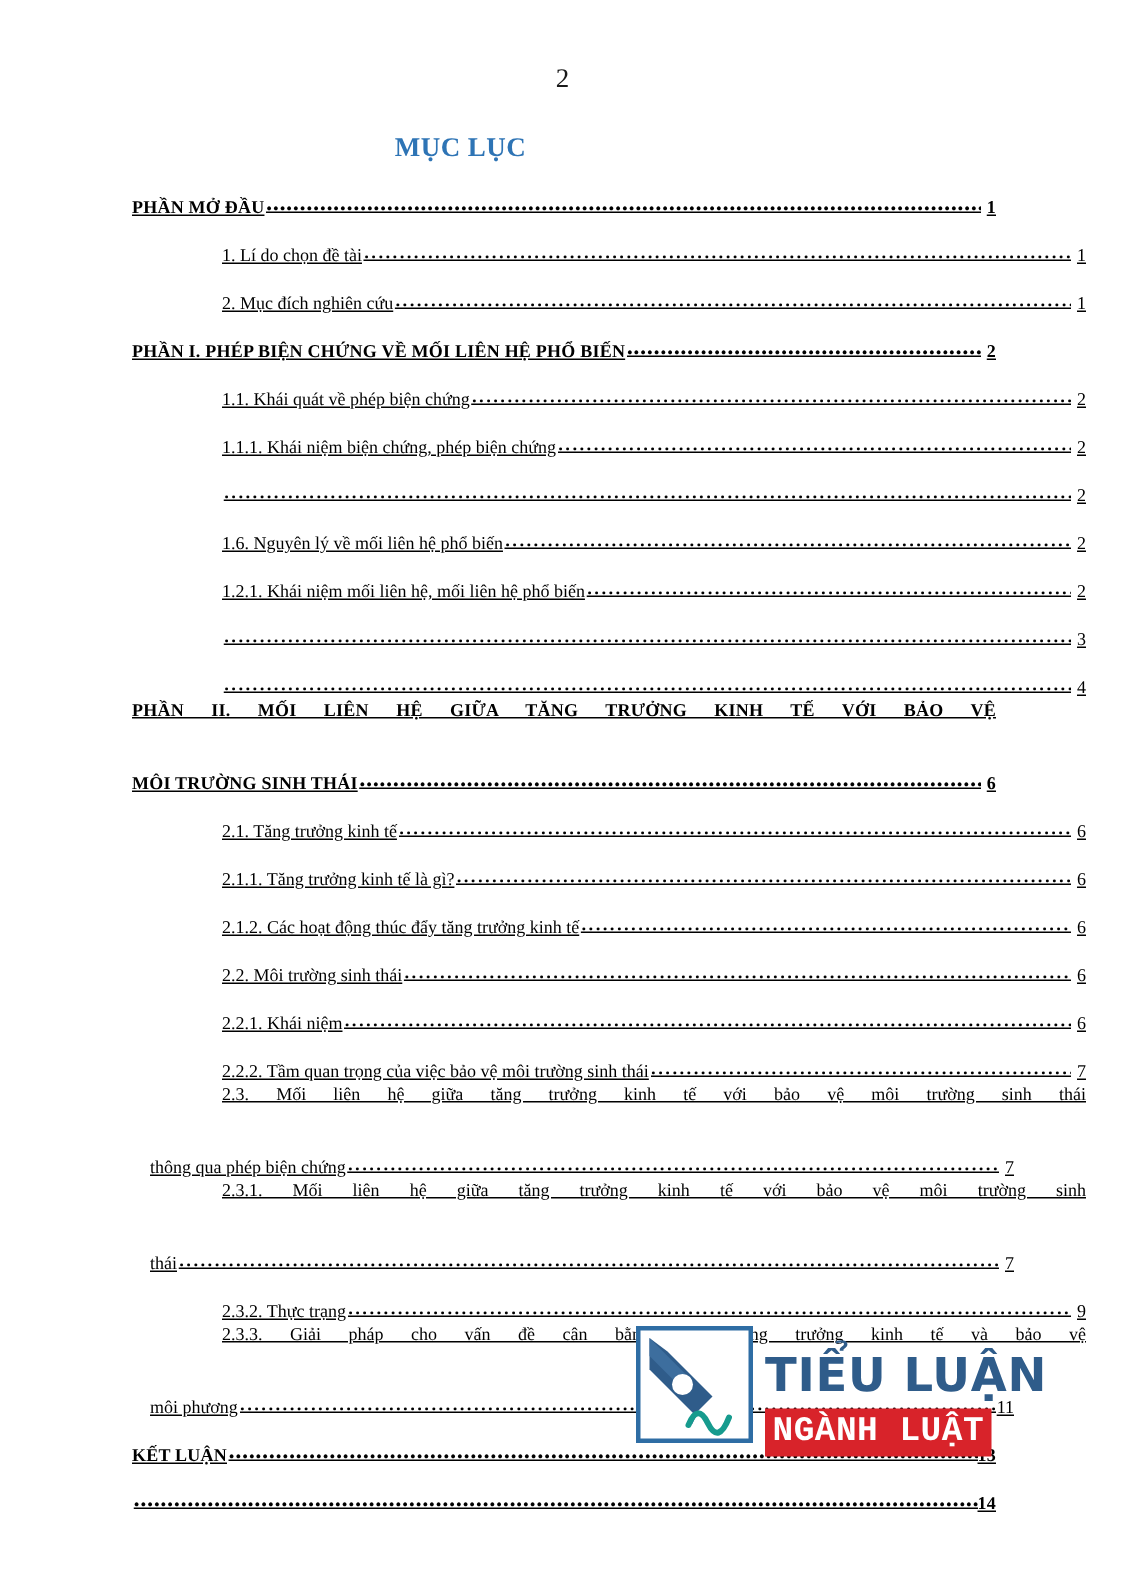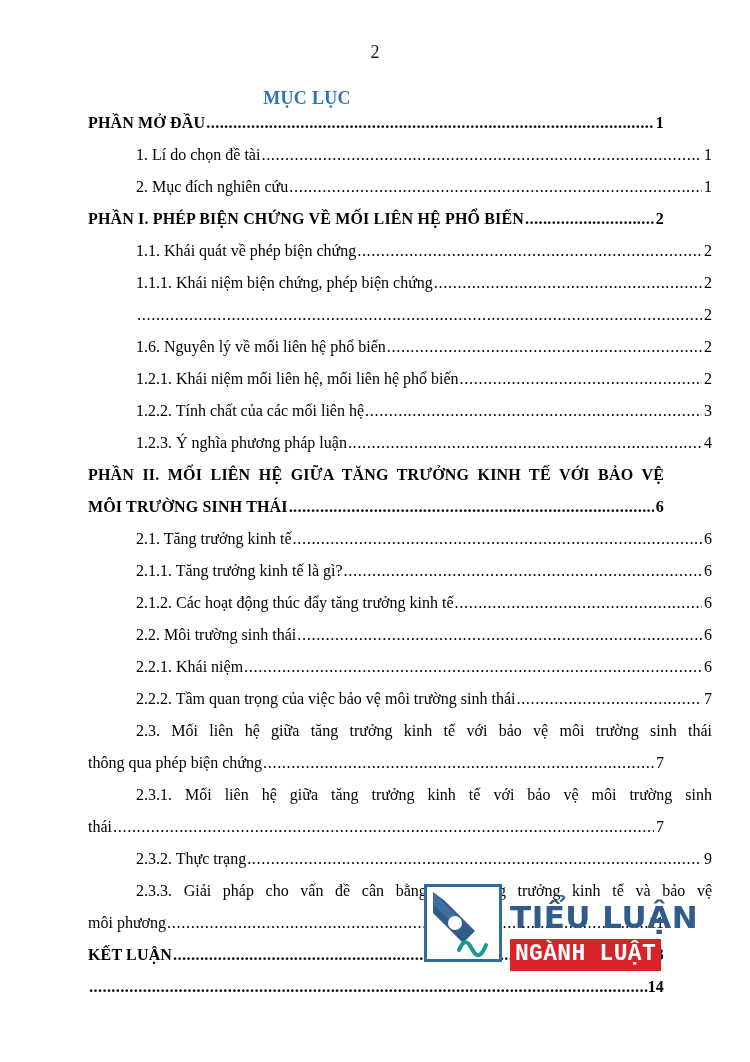--- a/index.html
+++ b/index.html
@@ -51,29 +51,30 @@
   
   .toc {
     position: absolute;
     top: 114px;
     left: 88px;
     width: 576px;
   }
 
   .toc-row {
     display: flex;
-    align-items: flex-start;
+    align-items: flex-end;
     width: 100%;
     height: 32px;
-    font-size: 16px;
+    font-size: 12px;
     white-space: nowrap;
+    text-decoration: underline;
   }
 
   .toc-row.lvl1 { font-weight: bold; letter-spacing: .15px; }
-  .toc-row.lvl2 { padding-left: 48px; }
+  .toc-row.lvl2 { padding-left: 48px; margin-left: 12px; }
 
   
   .toc-row.wrap { padding-left: 0; }
 
   .toc-label { flex: 0 0 auto; }
 
   .toc-leader {
     flex: 1 1 auto;
     min-width: 4px;
     overflow: hidden;
@@ -198,26 +199,24 @@
         <span class="toc-label">1.6. Nguyên lý về mối liên hệ phổ biến</span>
         <span class="toc-leader"></span>
         <span class="toc-page">2</span>
       </div>
       <div class="toc-row lvl2">
         <span class="toc-label">1.2.1. Khái niệm mối liên hệ, mối liên hệ phổ biến</span>
         <span class="toc-leader"></span>
         <span class="toc-page">2</span>
       </div>
       <div class="toc-row lvl2">
-        <span class="toc-label">1.2.2. Tính chất của các mối liên hệ</span>
         <span class="toc-leader"></span>
         <span class="toc-page">3</span>
       </div>
       <div class="toc-row lvl2">
-        <span class="toc-label">1.2.3. Ý nghĩa phương pháp luận</span>
         <span class="toc-leader"></span>
         <span class="toc-page">4</span>
       </div>
       <div class="toc-row lvl1 continues"><span class="toc-label">PHẦN II. MỐI LIÊN HỆ GIỮA TĂNG TRƯỞNG KINH TẾ VỚI BẢO VỆ</span></div>
       <div class="toc-row lvl1 wrap">
         <span class="toc-label">MÔI TRƯỜNG SINH THÁI</span>
         <span class="toc-leader"></span>
         <span class="toc-page">6</span>
       </div>
       <div class="toc-row lvl2">

